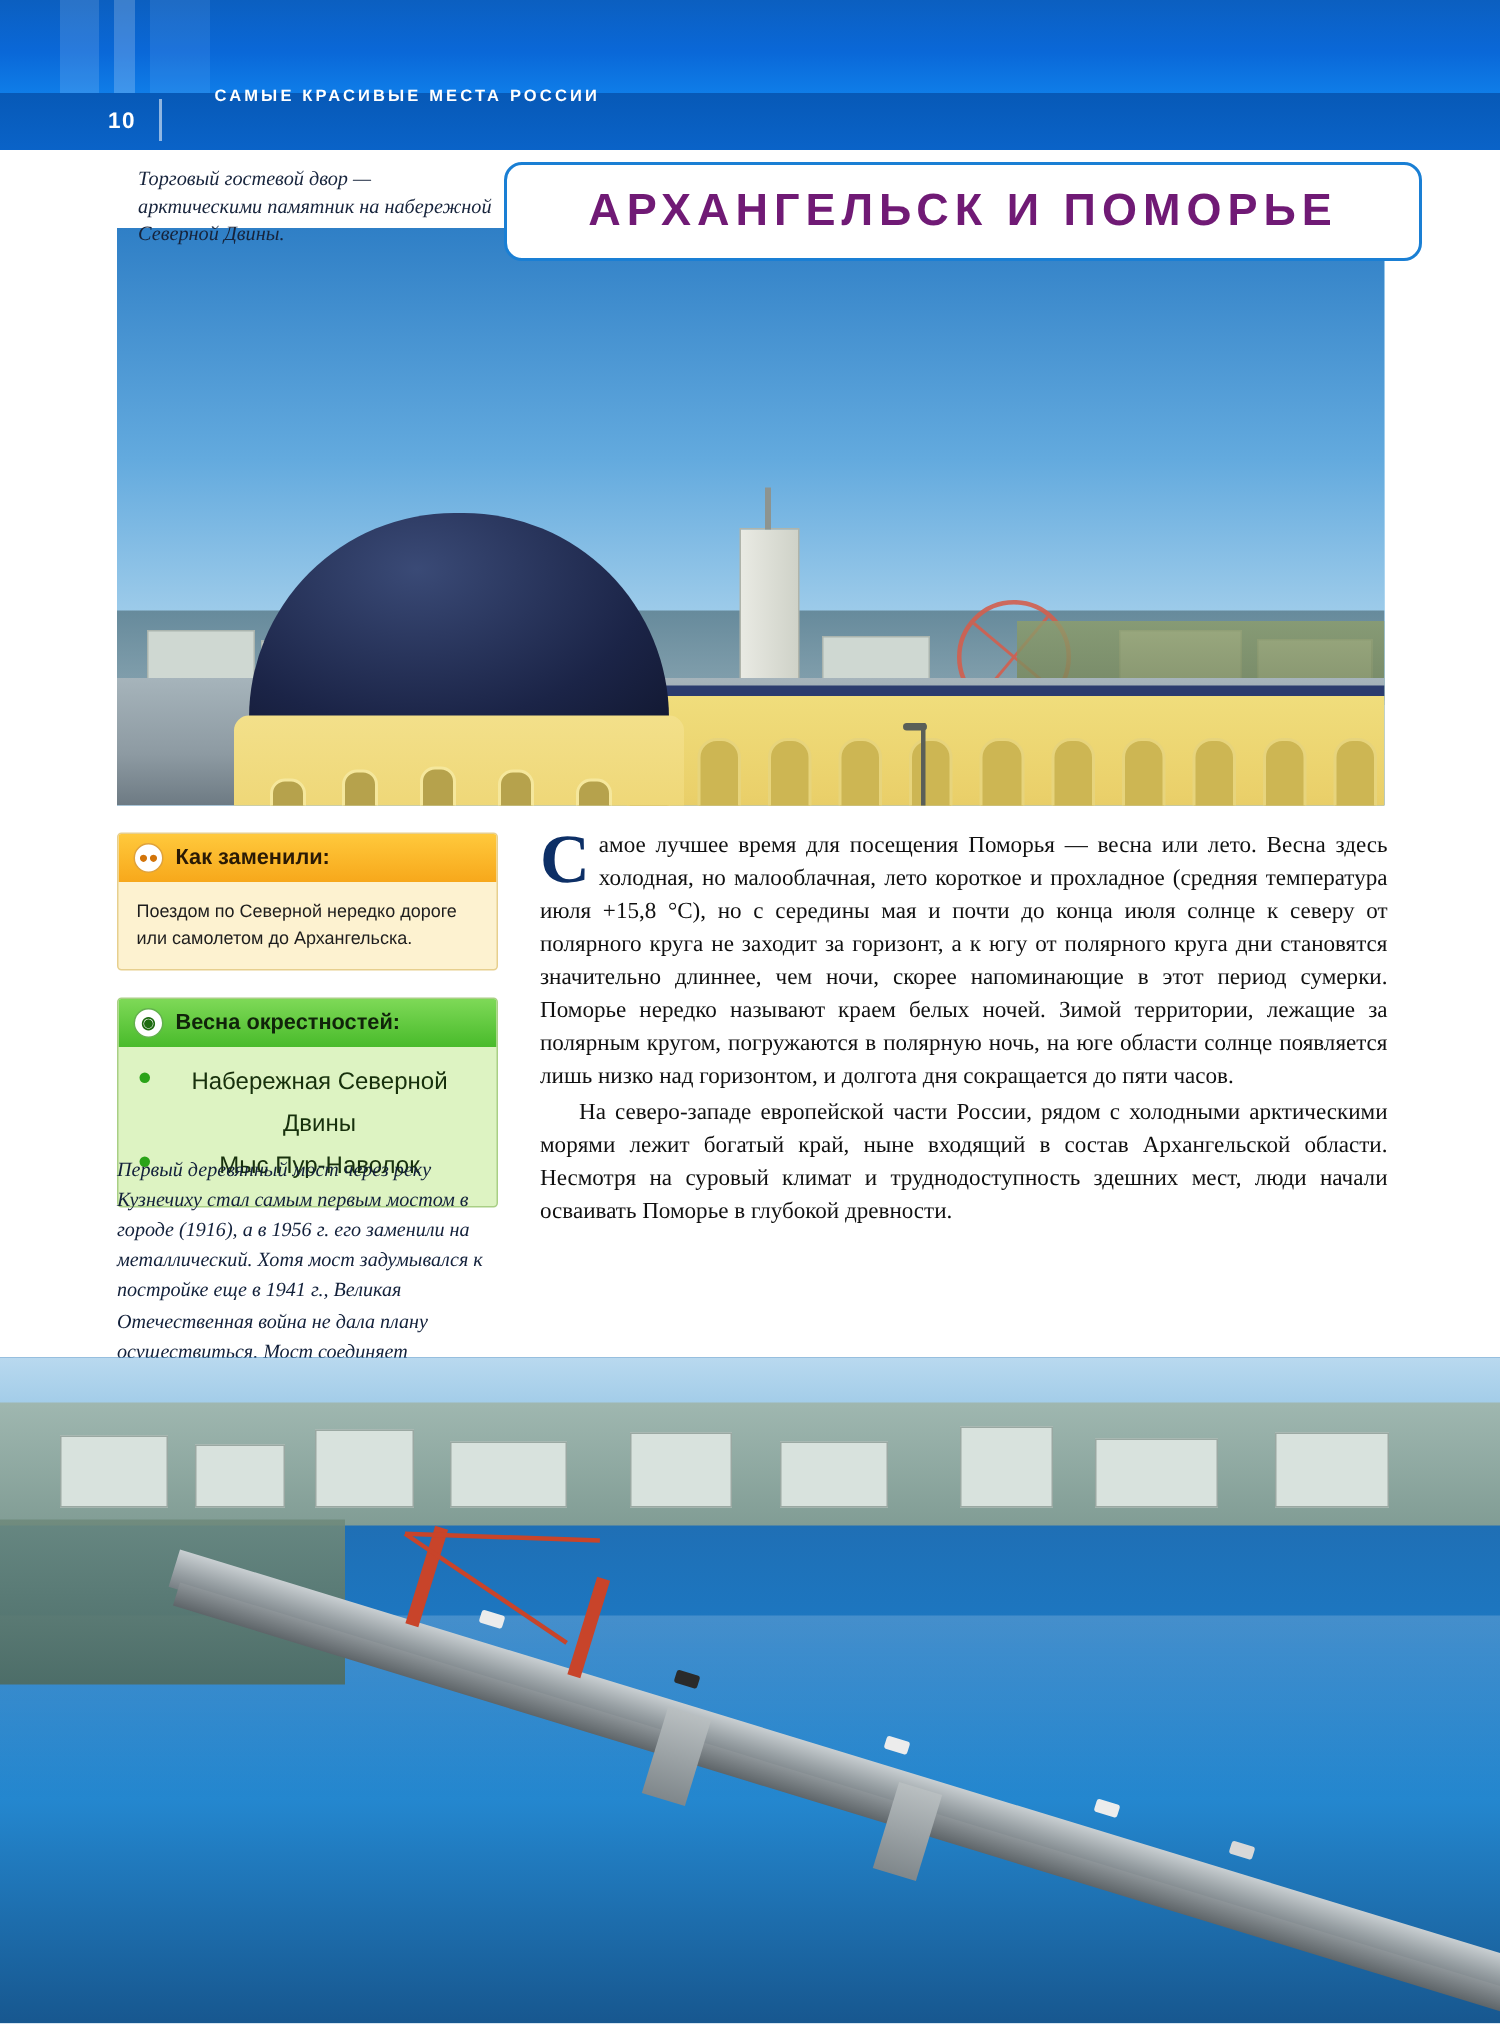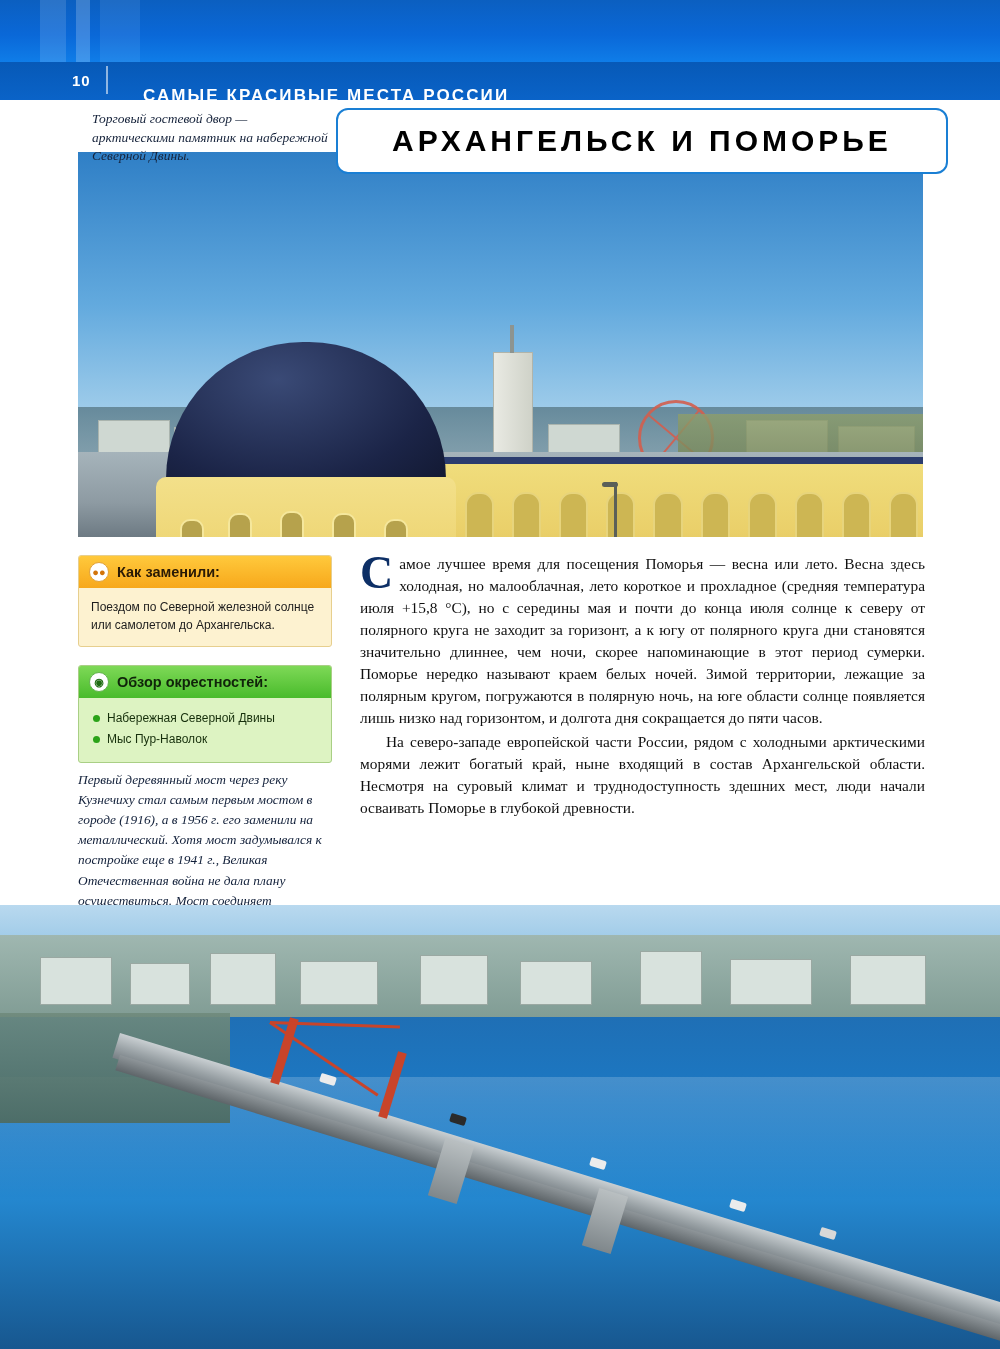--- a/index.html
+++ b/index.html
@@ -59,23 +59,23 @@
     position: absolute;
     left: 106px;
     top: 66px;
     width: 2px;
     height: 28px;
     background: rgba(255,255,255,0.55);
   }
   .running-head {
     position: absolute;
     left: 143px;
-    top: 86px;
+    top: 58px;
     color: #ffffff;
-    font-size: 17px;
+    font-size: 11px;
     font-weight: bold;
     letter-spacing: 2.1px;
   }
 
   
   .title-box {
     position: absolute;
     left: 336px;
     top: 108px;
     width: 608px;
@@ -86,21 +86,21 @@
     display: flex;
     align-items: center;
     justify-content: center;
     z-index: 6;
   }
   .title-box h1 {
     margin: 0;
     font-size: 30px;
     font-weight: bold;
     letter-spacing: 4px;
-    color: #000000;
+    color: #701a75;
     font-family: "Liberation Sans", sans-serif;
   }
   .caption-top {
     position: absolute;
     left: 92px;
     top: 110px;
     width: 240px;
     font-family: "Liberation Serif", serif;
     font-style: italic;
     font-size: 13.5px;
@@ -279,25 +279,26 @@
   .box-around .box-head {
     background: linear-gradient(180deg,#7ed957 0%, #49bb2b 100%);
     color: #10240a;
   }
   .box-around ul {
     margin: 0;
     padding: 0;
     list-style: none;
   }
   .box-around li {
-    font-size: 12px;
+    font-size: 16px;
     line-height: 1.75;
     color: #17300c;
     padding-left: 16px;
     position: relative;
+    text-align: center;
   }
   .box-around li:before {
     content: "";
     position: absolute;
     left: 2px; top: 7px;
     width: 7px; height: 7px;
     border-radius: 50%;
     background: #2aa318;
   }
   .icon-circle {
@@ -497,27 +498,27 @@
   <div class="caption-top">Торговый гостевой двор — арктическими памятник на набережной Северной Двины.</div>
   <div class="title-box">
     <h1>АРХАНГЕЛЬСК И ПОМОРЬЕ</h1>
   </div>
 
   <div class="box box-getthere">
     <div class="box-head">
       <span class="icon-circle">●●</span>
       <span>Как заменили:</span>
     </div>
-    <div class="box-body">Поездом по Северной железной солнце или самолетом до Архангельска.</div>
+    <div class="box-body">Поездом по Северной нередко дороге или самолетом до Архангельска.</div>
   </div>
 
   <div class="box box-around">
     <div class="box-head">
       <span class="icon-circle eye">◉</span>
-      <span>Обзор  окрестностей:</span>
+      <span>Весна  окрестностей:</span>
     </div>
     <div class="box-body">
       <ul>
         <li>Набережная Северной Двины</li>
         <li>Мыс Пур-Наволок</li>
       </ul>
     </div>
   </div>
 
   <div class="caption-left">Первый деревянный мост через реку Кузнечиху стал самым первым мостом в городе (1916), а в 1956 г. его заменили на металлический. Хотя мост задумывался к постройке  еще в 1941 г.,  Великая Отечественная война не дала плану осуществиться. Мост соединяет исторический район Соломбала с центром Архангельска.</div>

